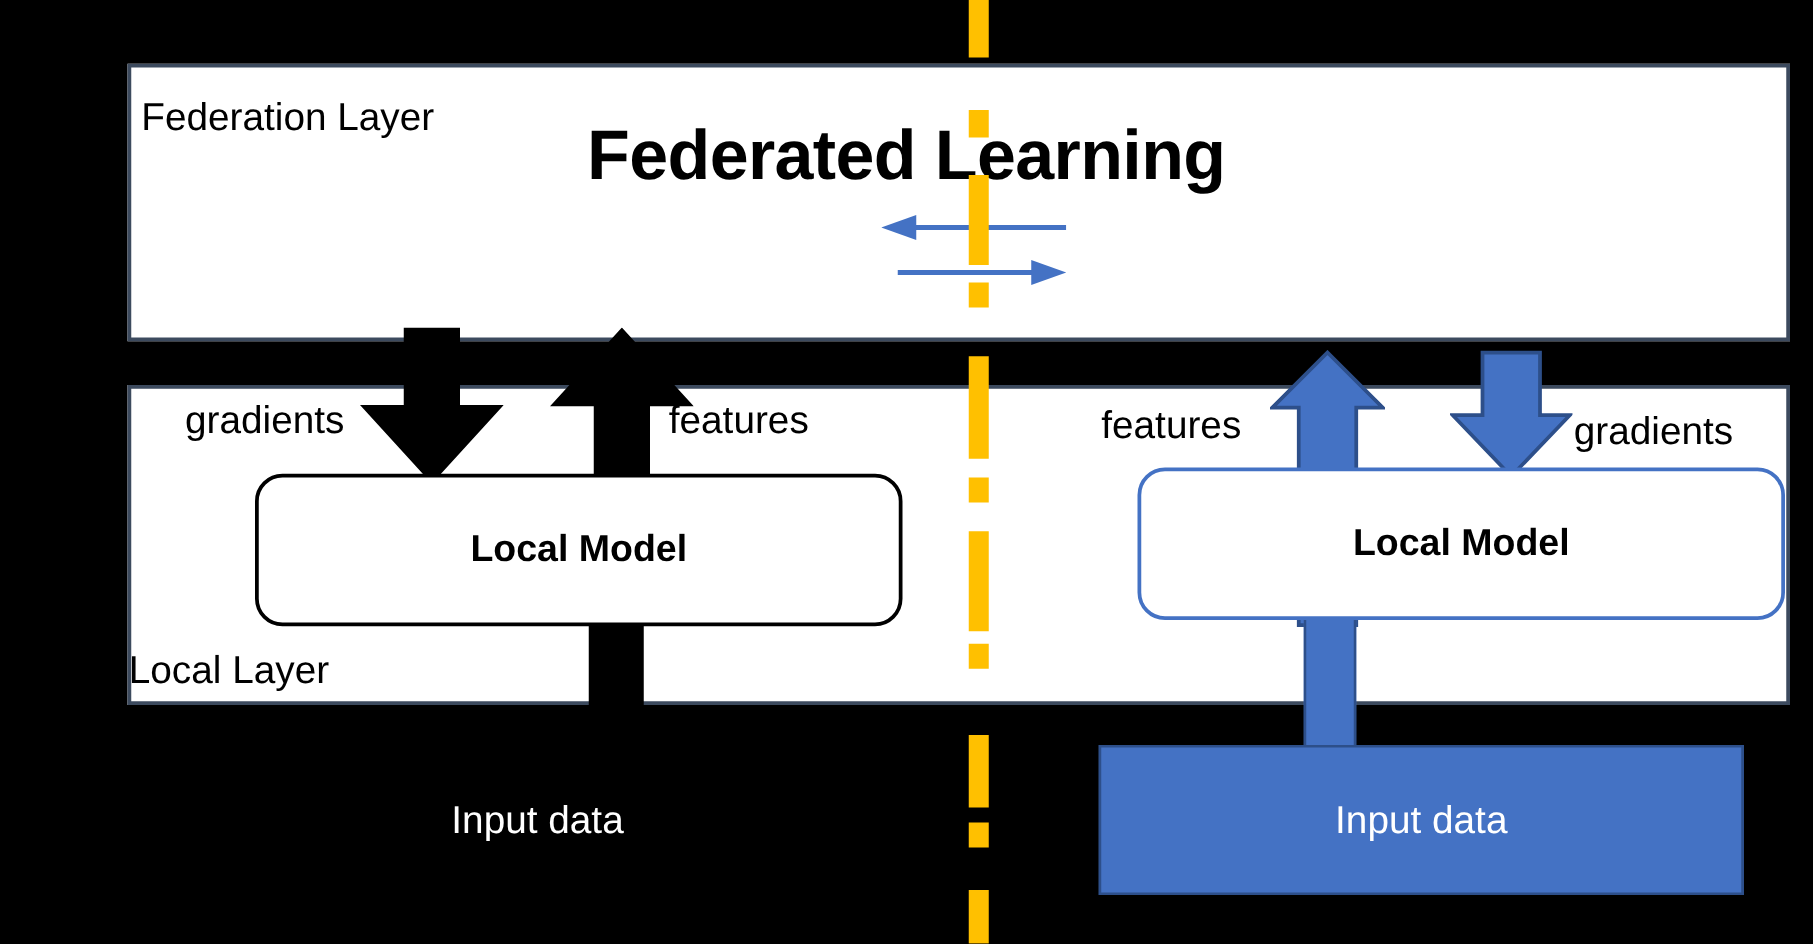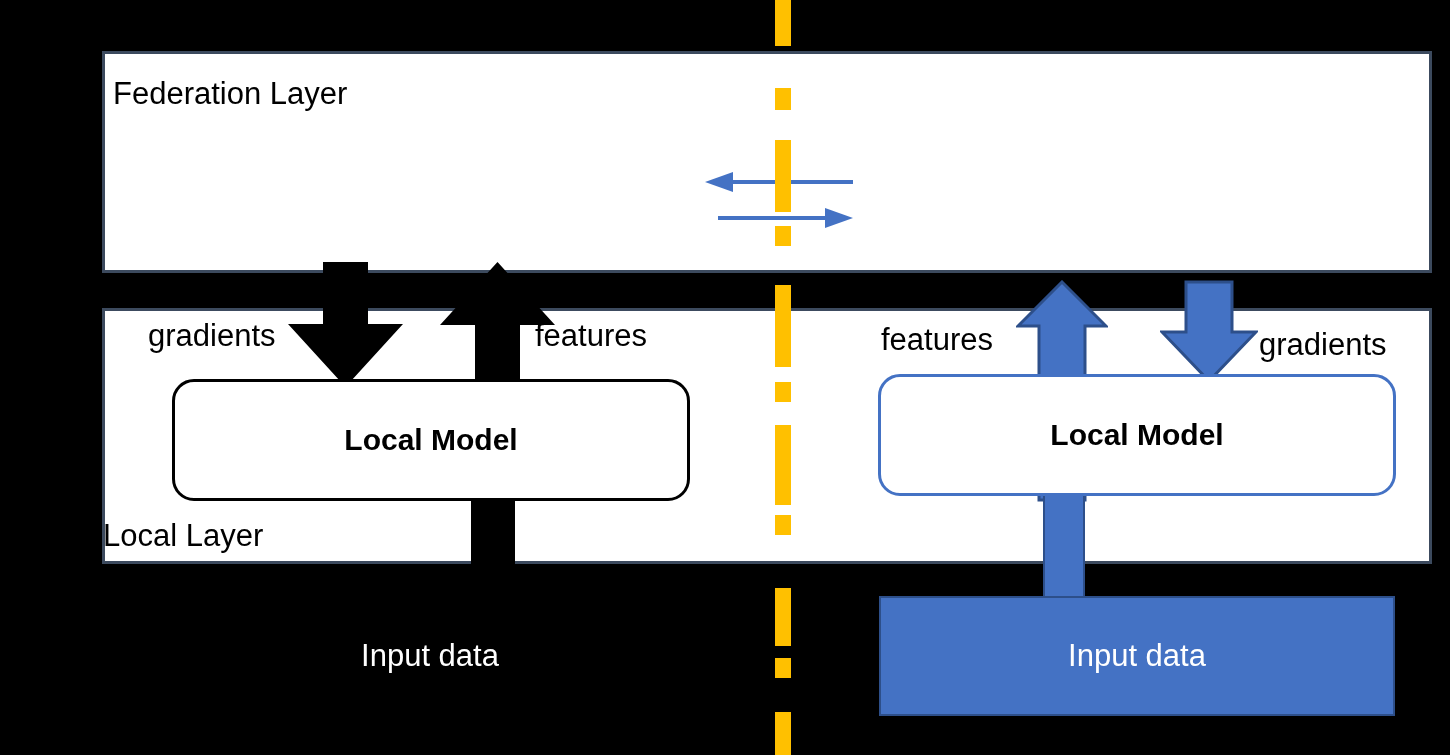--- a/index.html
+++ b/index.html
@@ -75,20 +75,21 @@
     position: absolute;
     background: #ffffff;
     border-radius: 22px;
     box-sizing: border-box;
     display: flex;
     align-items: center;
     justify-content: center;
     font-size: 30px;
     font-weight: bold;
     color: #000000;
+    margin-left: 32px;
   }
   #model-box-left {
     left: 172px;
     top: 379px;
     width: 518px;
     height: 122px;
     border: 3px solid #000000;
   }
   #model-box-right {
     left: 878px;
@@ -180,20 +181,21 @@
 </style>
 </head>
 <body>
 
 <div id="stage">
 
   <div class="panel" id="federation-panel"></div>
 
   <div class="plain-label" id="federation-layer-label">Federation Layer</div>
 
+  <div id="title-federated-learning">Federated Learning</div>
 
   <div class="line-arrow" id="fed-arrow-left">
     <svg width="148" height="24" viewBox="0 0 148 24">
       <line x1="26" y1="12" x2="148" y2="12" stroke="#4472c4" stroke-width="4"></line>
       <polygon points="0,12 28,2 28,22" fill="#4472c4"></polygon>
     </svg>
   </div>
   <div class="line-arrow" id="fed-arrow-right">
     <svg width="135" height="24" viewBox="0 0 135 24">
       <line x1="0" y1="12" x2="110" y2="12" stroke="#4472c4" stroke-width="4"></line>

